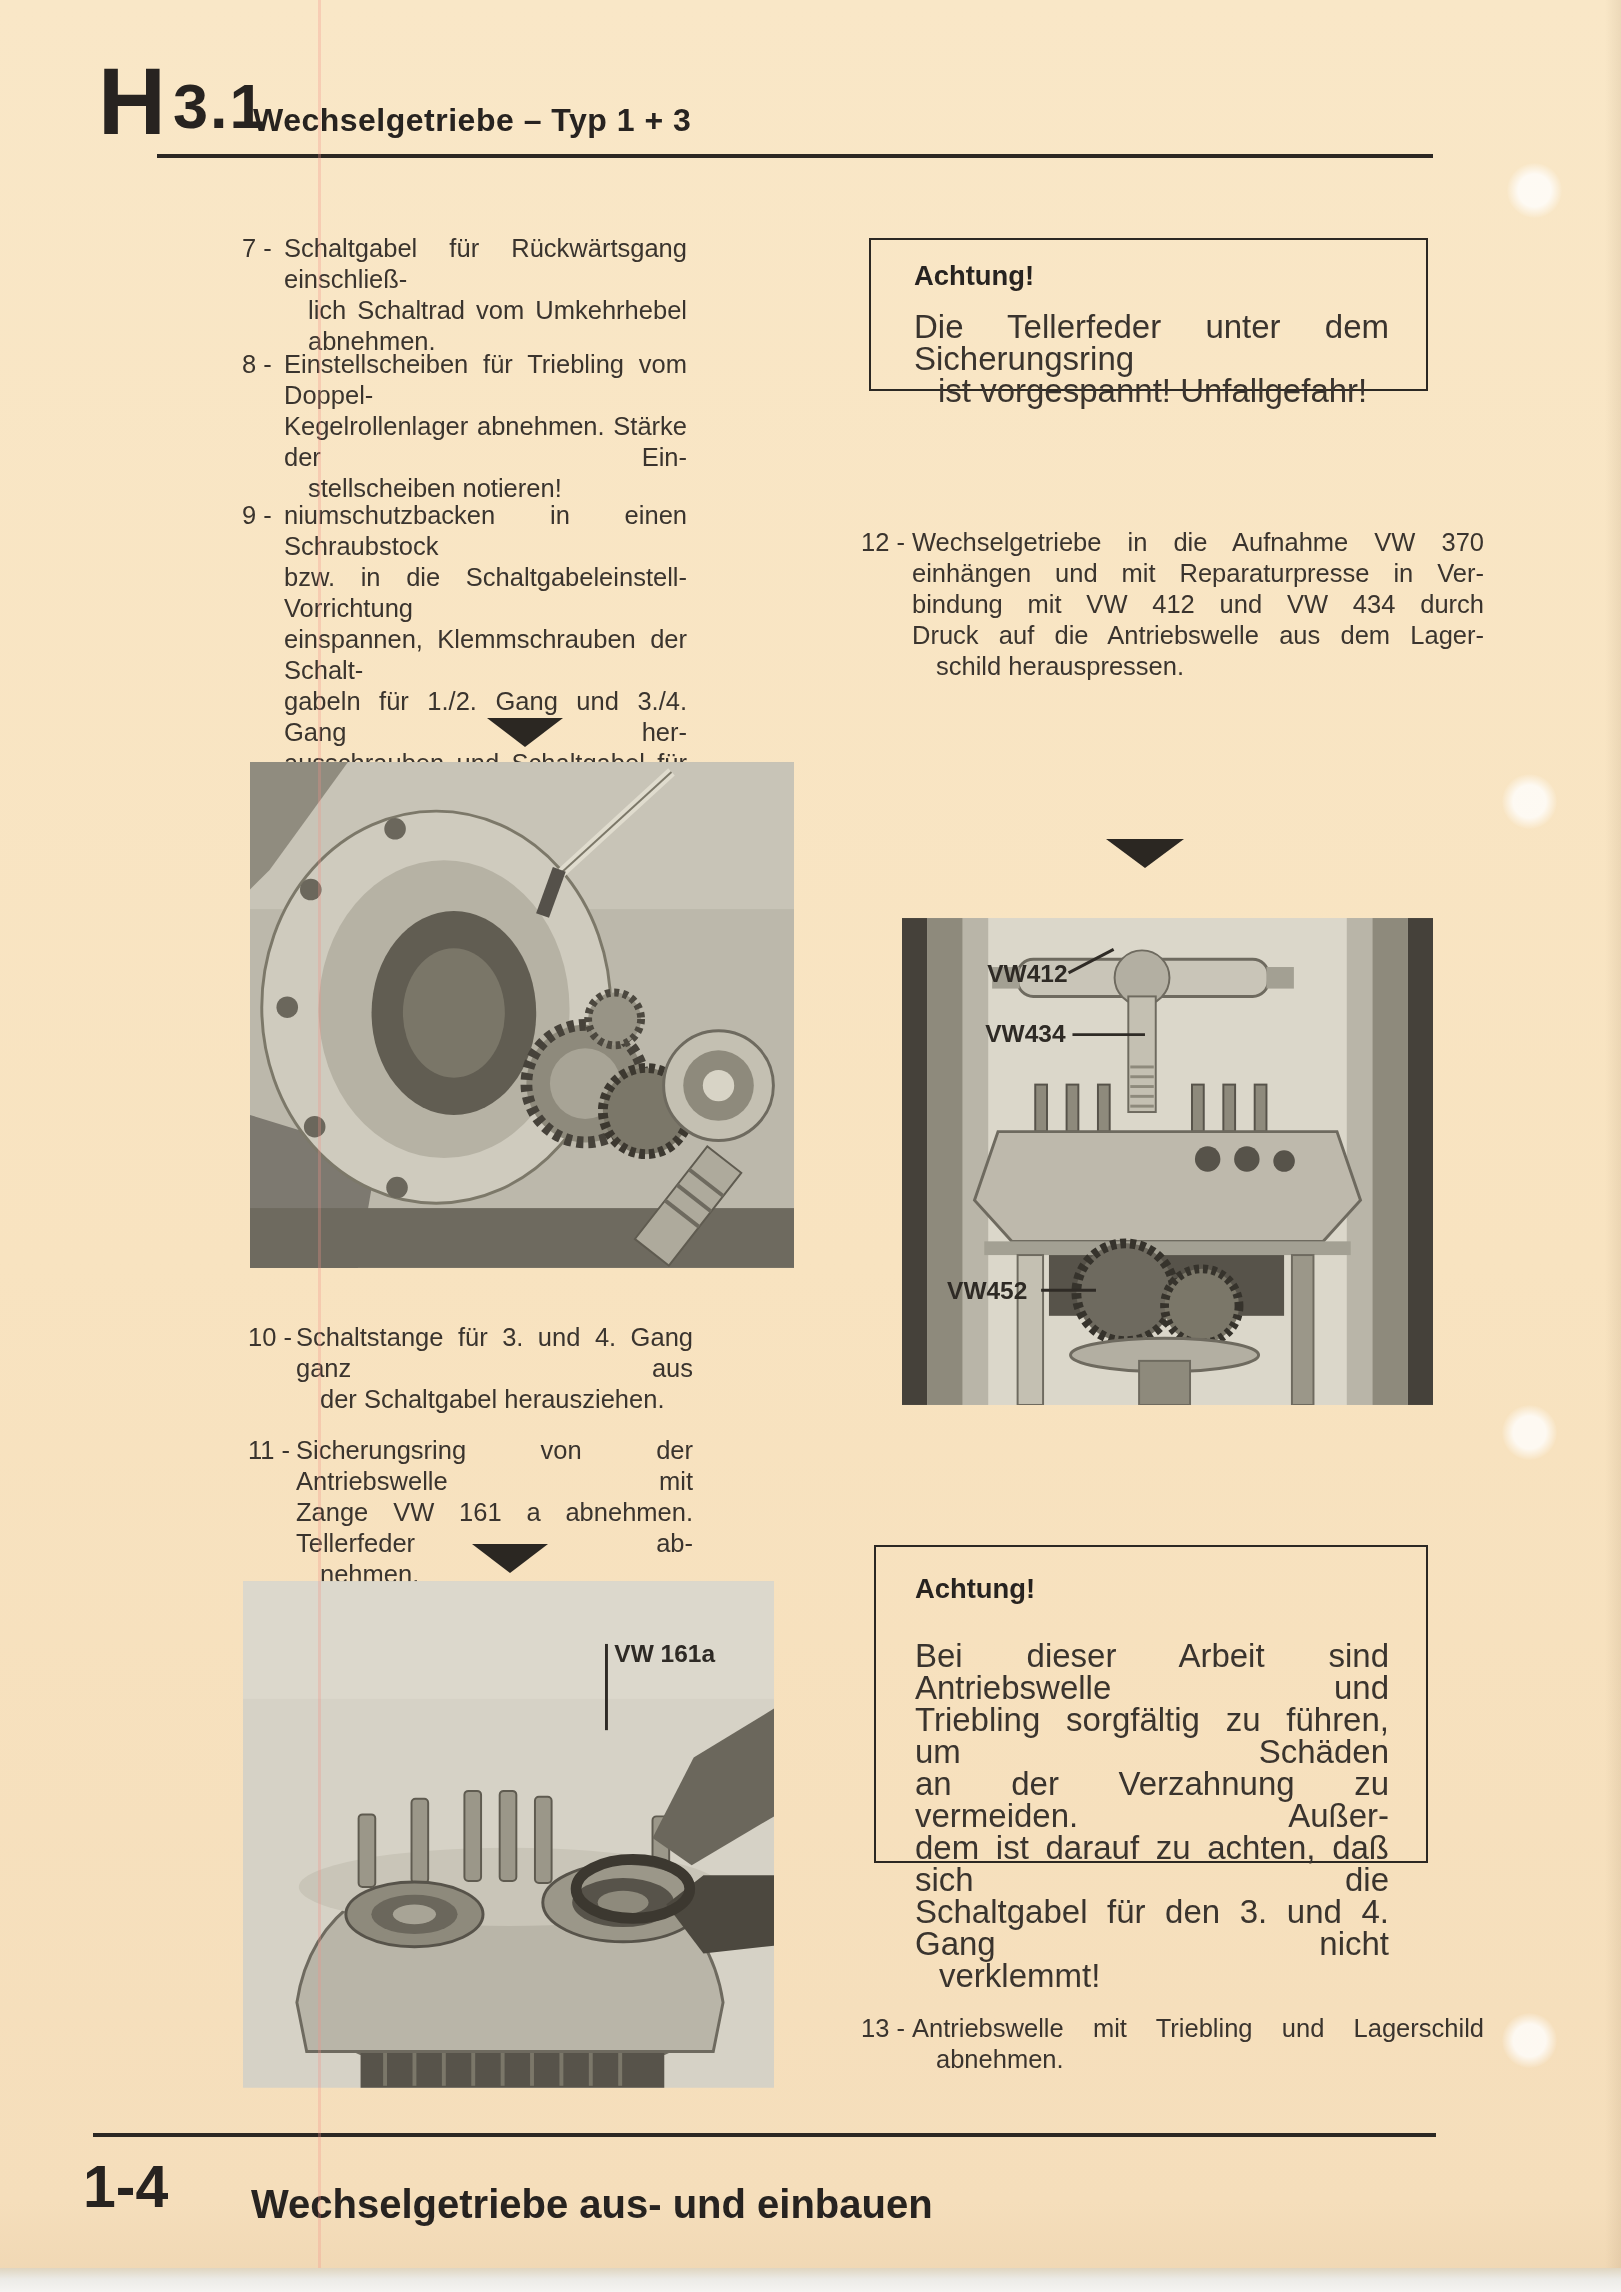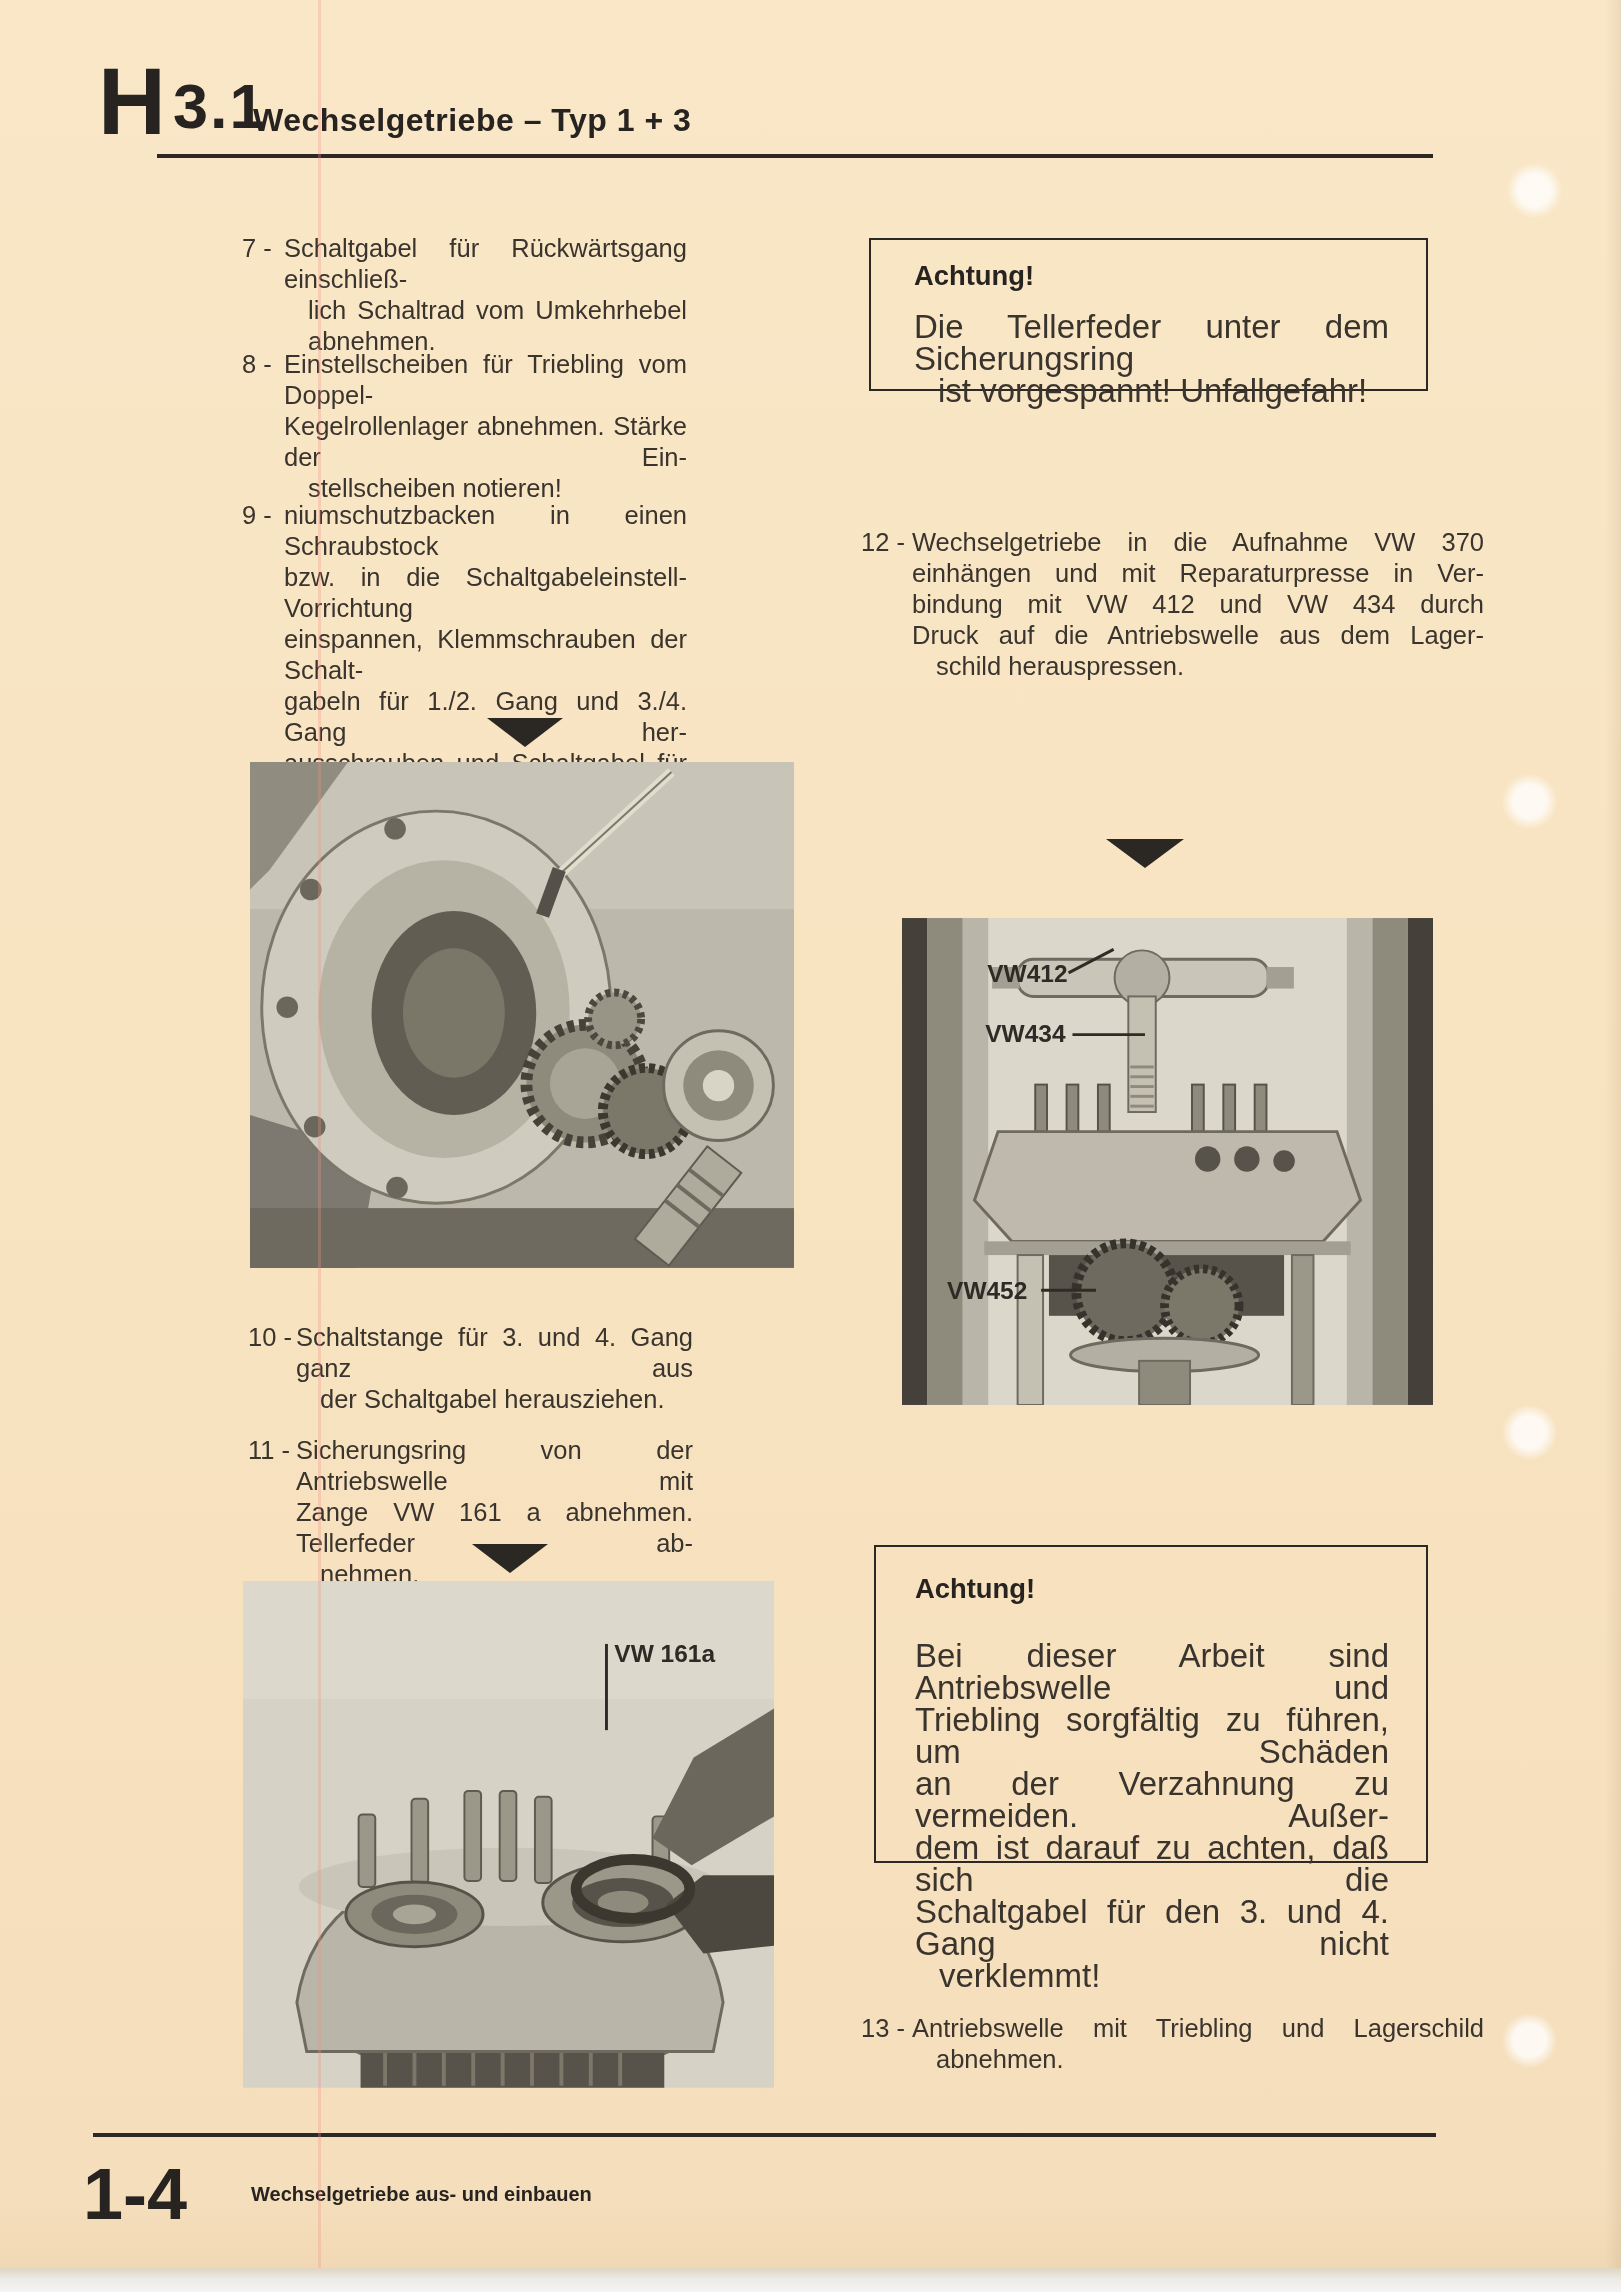--- a/index.html
+++ b/index.html
@@ -31,22 +31,22 @@
   .tri { position:absolute; width:0; height:0;
          border-left:38px solid transparent; border-right:38px solid transparent;
          border-top:29px solid #2b2722; }
 
   
   .figure { position:absolute; }
   .figure svg { display:block; }
   .fig-label { font-family:"Liberation Sans", sans-serif; font-size:25px; font-weight:bold; fill:#2e2a25; }
 
   
-  .footer-page { font-size:72px; font-weight:bold; color:#272320; line-height:1; }
-  .footer-title { font-size:20px; font-weight:bold; color:#272320; line-height:1; }
+  .footer-page { font-size:59px; font-weight:bold; color:#272320; line-height:1; }
+  .footer-title { font-size:40px; font-weight:bold; color:#272320; line-height:1; }
 
   
   .pink-line { position:absolute; left:318px; top:0; width:2.9px; height:2270px;
                background:rgba(243,146,136,0.30); z-index:6; }
   .punch-hole { position:absolute; width:55px; height:55px; border-radius:50%; z-index:7;
                 background:radial-gradient(circle, rgba(255,255,255,0.8) 0 42%, rgba(255,255,255,0) 72%); }
   .page-bottom-edge { position:absolute; left:0; top:2268px; width:1621px; height:24.5px; z-index:8;
                 background:linear-gradient(180deg,#dfd5c0 0%, #ecebe7 45%, #f6f5f3 100%); }
   .right-shade { position:absolute; right:0; top:0; width:15.7px; height:2293px; z-index:5;
                 background:linear-gradient(90deg, rgba(120,90,60,0) 0%, rgba(120,90,60,0.10) 100%); }

